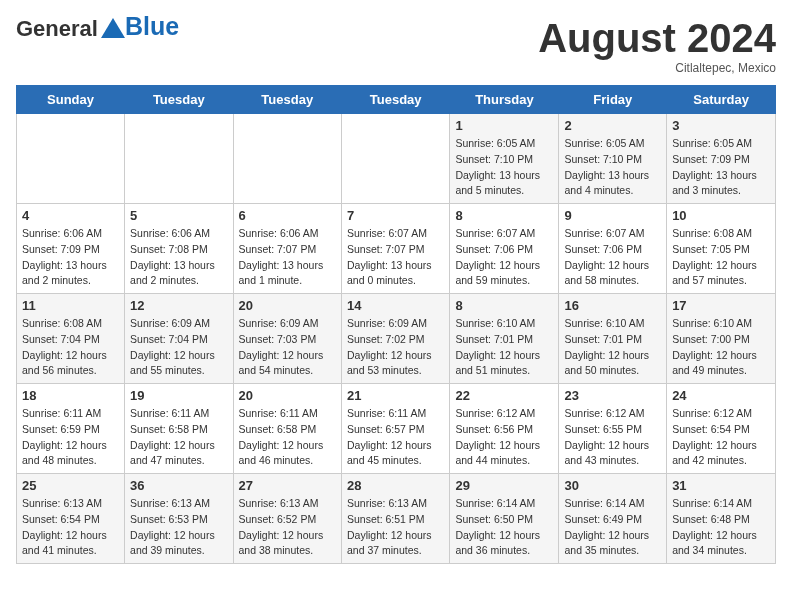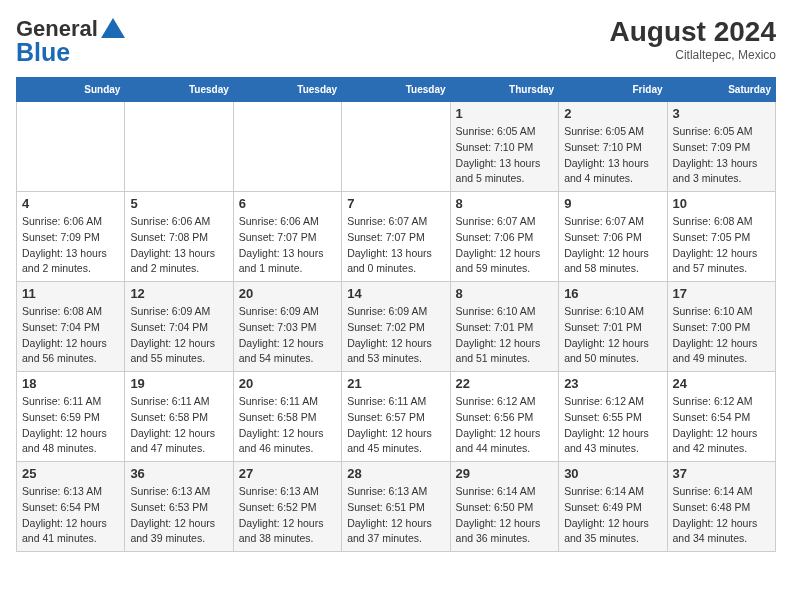--- a/index.html
+++ b/index.html
@@ -11,21 +11,21 @@
       padding: 16px;
     }
     .header {
       display: flex;
       justify-content: space-between;
       align-items: flex-start;
       margin-bottom: 10px;
     }
     .logo {
       display: flex;
-      flex-direction: column;
+      flex-direction: row;
       align-items: flex-start;
     }
     .logo-text {
       display: flex;
       align-items: center;
       font-size: 22px;
       font-weight: bold;
       color: #333;
     }
     .logo-general { color: #333; }
@@ -35,39 +35,39 @@
       border-left: 12px solid transparent;
       border-right: 12px solid transparent;
       border-bottom: 20px solid #1a6ab5;
       margin-left: 3px;
       margin-bottom: 2px;
     }
     .title-block {
       text-align: right;
     }
     .month-year {
-      font-size: 28px;
+      font-size: 40px;
       font-weight: bold;
       color: #333;
     }
     .location {
       font-size: 12px;
       color: #555;
     }
     table {
       width: 100%;
       border-collapse: collapse;
       font-size: 11px;
     }
     thead tr th {
       background-color: #2a6db5;
       color: #fff;
       padding: 6px 4px;
-      text-align: right;
-      font-size: 10px;
+      text-align: center;
+      font-size: 13px;
       font-weight: bold;
       border: 1px solid #2a6db5;
     }
     tbody tr td {
       border: 1px solid #ccc;
       padding: 4px 5px;
       vertical-align: top;
       min-height: 70px;
       height: 80px;
       background: #fff;
@@ -247,18 +247,18 @@
         </td>
         <td>
           <span class="day-num">29</span>
           <div class="day-info">Sunrise: 6:14 AM<br>Sunset: 6:50 PM<br>Daylight: 12 hours<br>and 36 minutes.</div>
         </td>
         <td>
           <span class="day-num">30</span>
           <div class="day-info">Sunrise: 6:14 AM<br>Sunset: 6:49 PM<br>Daylight: 12 hours<br>and 35 minutes.</div>
         </td>
         <td>
-          <span class="day-num">37</span>
+          <span class="day-num">31</span>
           <div class="day-info">Sunrise: 6:14 AM<br>Sunset: 6:48 PM<br>Daylight: 12 hours<br>and 34 minutes.</div>
         </td>
       </tr>
     </tbody>
 </table>
 
 </body></html>

